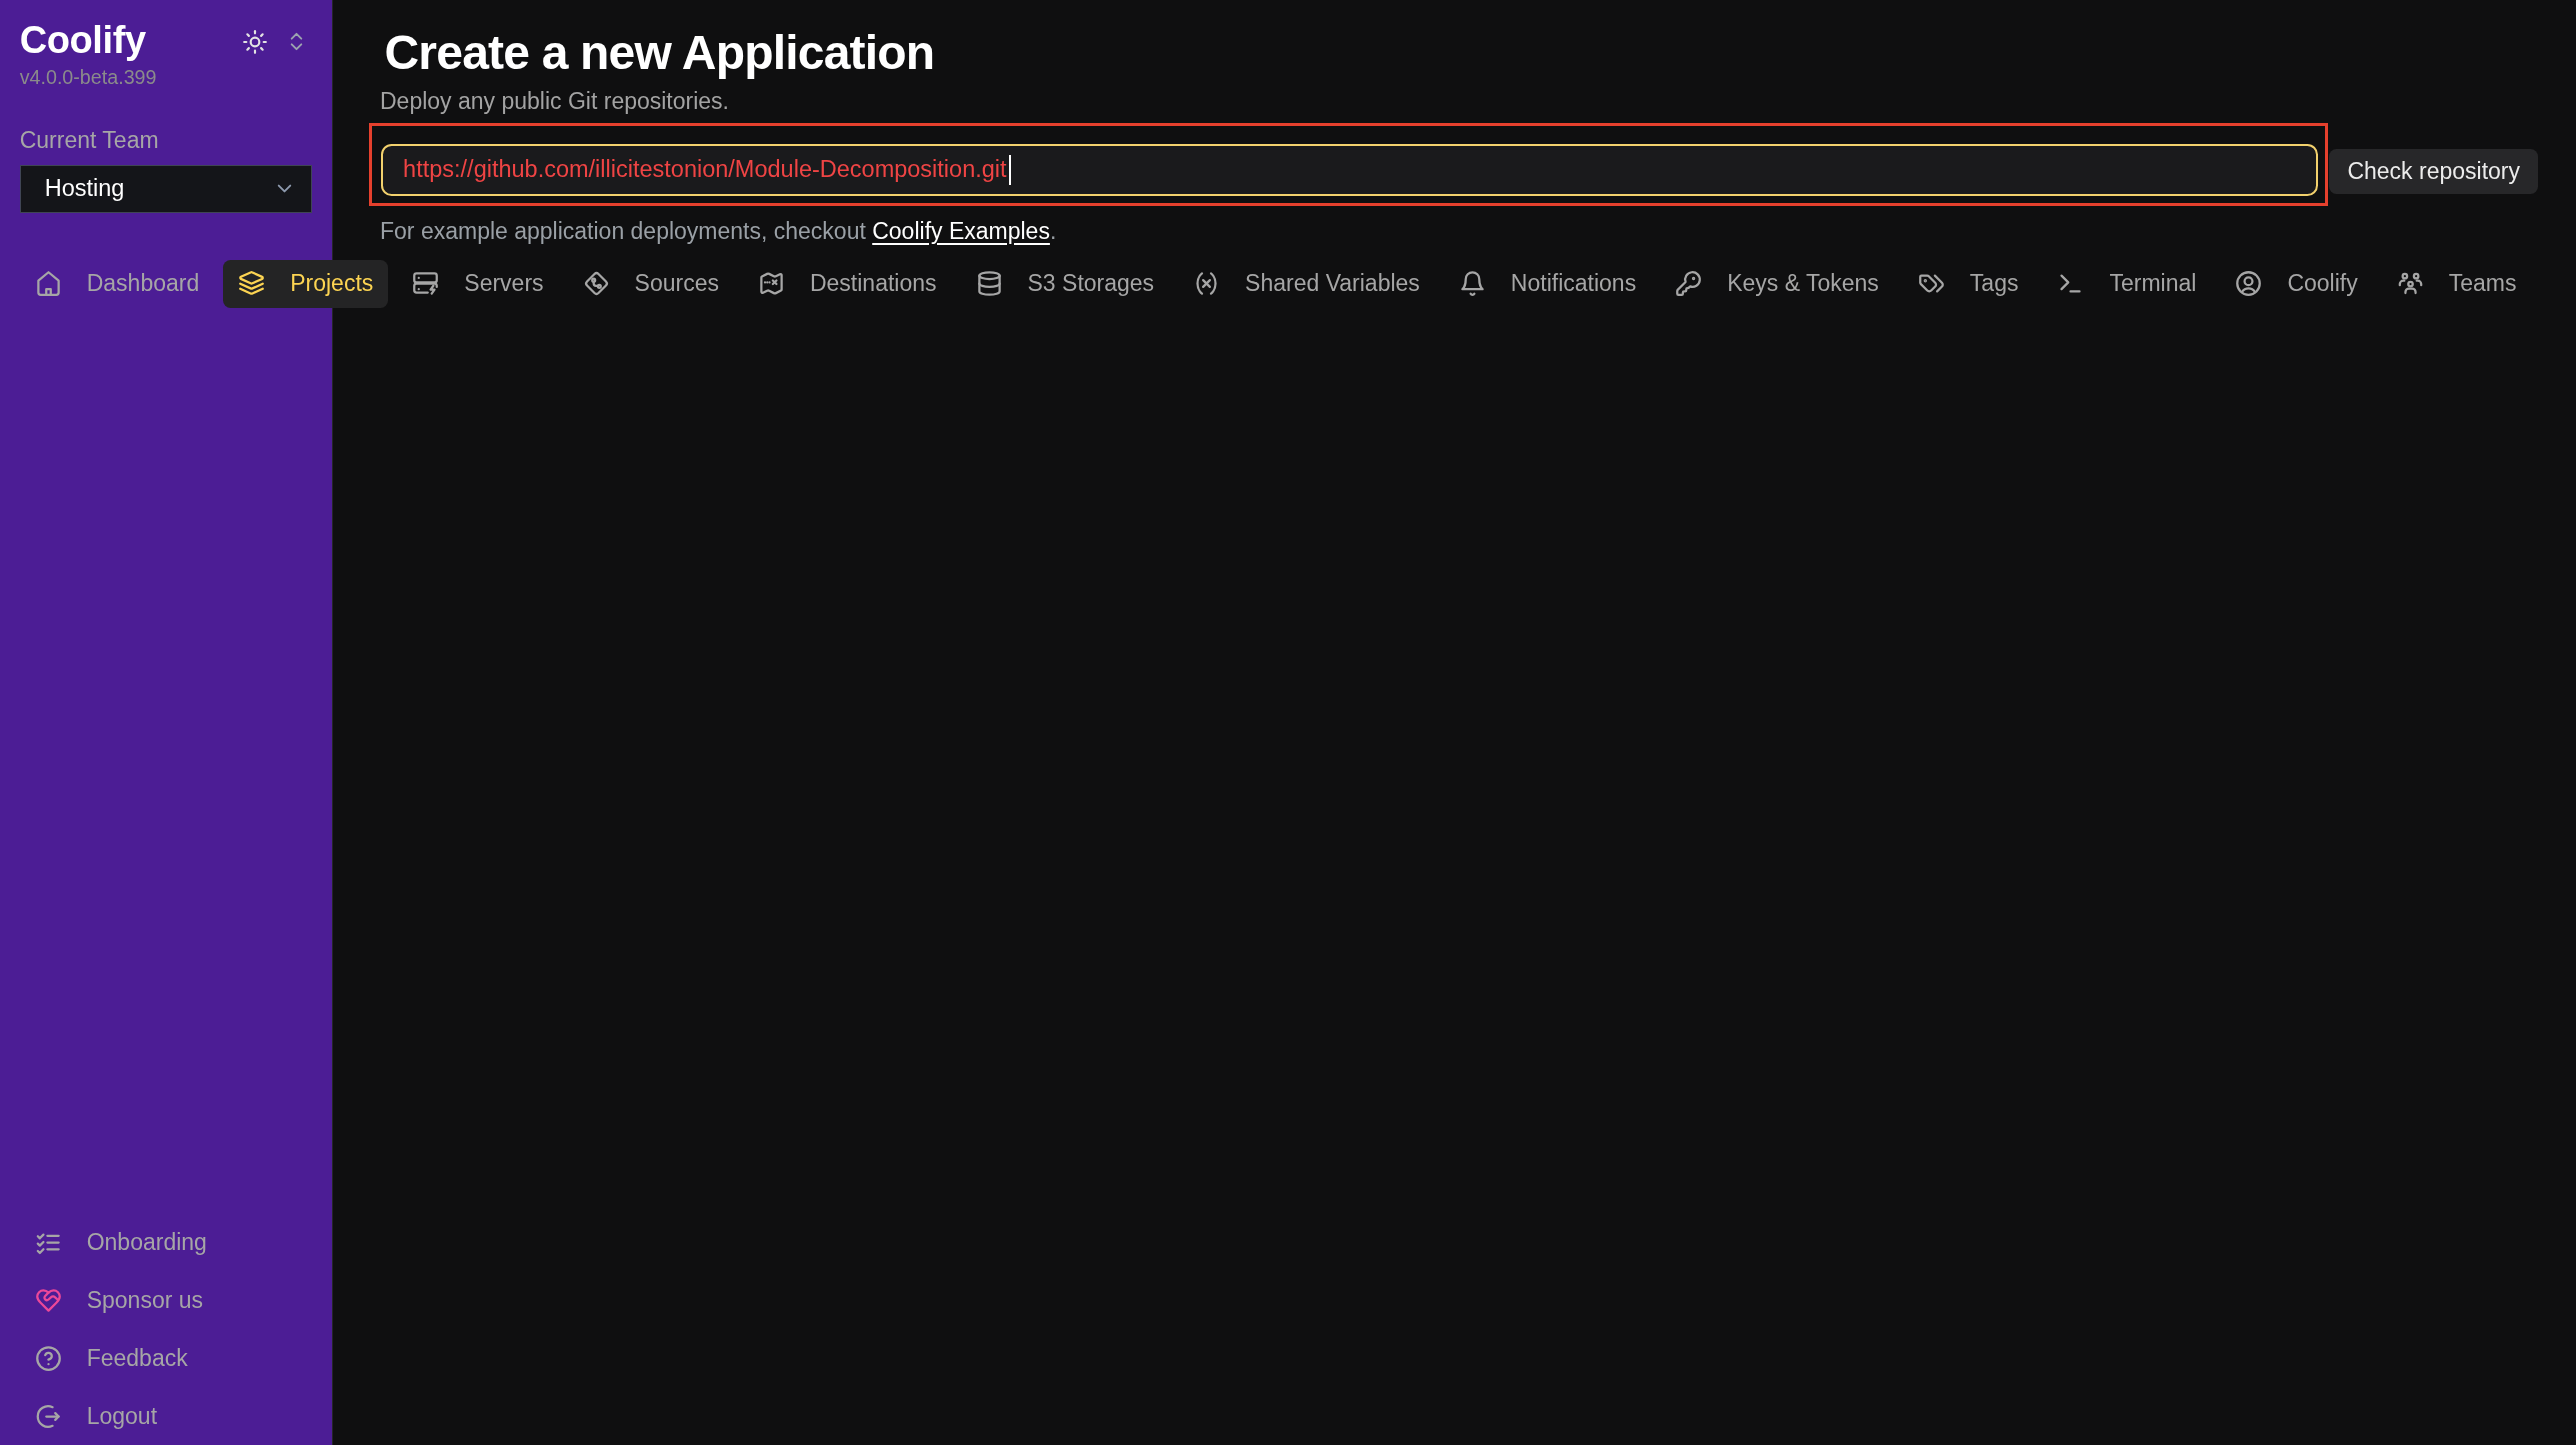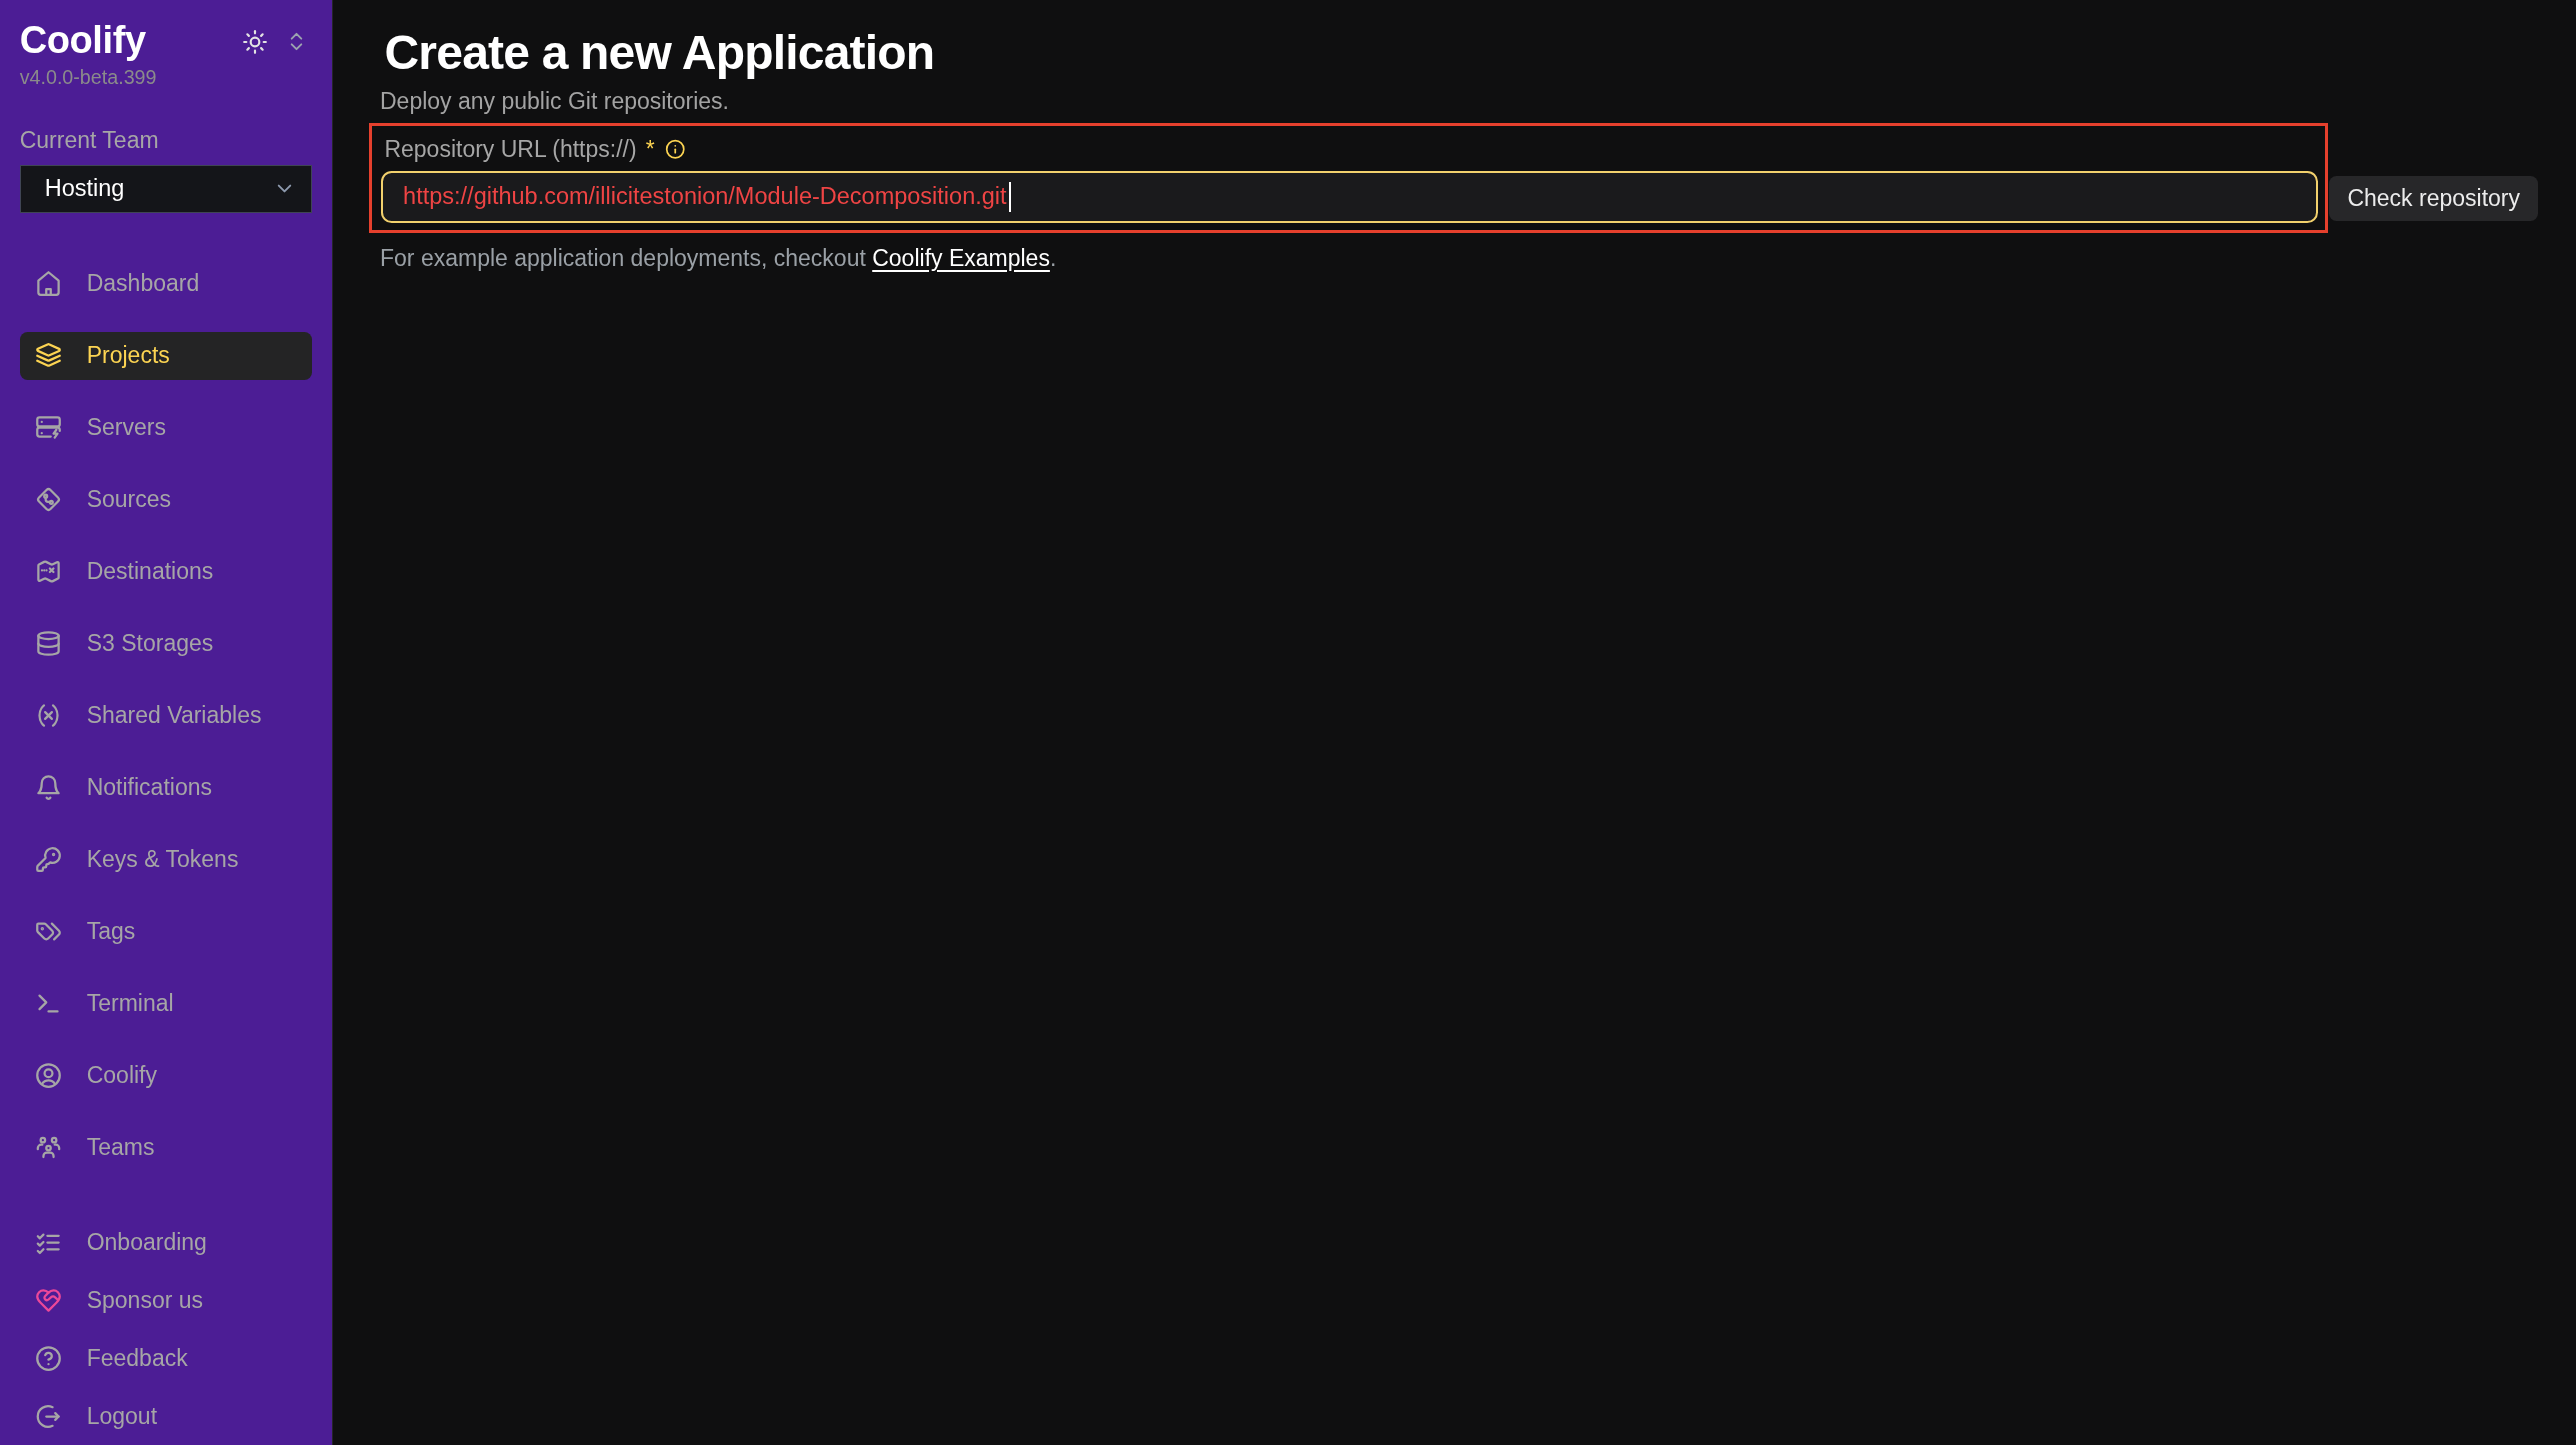--- a/index.html
+++ b/index.html
@@ -32,21 +32,21 @@
   .team-select {
     margin-top: 10.6px; height: 48px;
     border: 1.5px solid #3f4554; border-radius: 0;
     background: #141519;
     display: flex; align-items: center; justify-content: space-between;
     padding: 0 15px 0 24px;
     color: #ffffff; font-size: 23.5px; cursor: pointer;
   }
   .team-select .chev { color: #8d99ad; }
 
-  .nav { margin-top: 47px; display: flex; flex-direction: column; gap: 24px; }
+  .nav { margin-top: 47px; display: flex; flex-direction: row; gap: 9px; }
   .nav-bottom { margin-top: auto; display: flex; flex-direction: column; gap: 9.8px; }
   .nav-item {
     display: flex; align-items: center; gap: 25px;
     height: 48px; border-radius: 7.6px; padding: 0 15px;
     color: #a6a6a6; font-size: 23px; cursor: pointer; white-space: nowrap;
   }
   .nav-item svg { width: 27px; height: 27px; flex: none; }
   .nav-item.active { background: #242425; color: #fcd452; }
   .nav-item.sponsor svg { color: #ec4899; }
 
@@ -309,31 +309,20 @@
     </div>
   </nav>
 </aside>
 
 <main class="main">
   <h1 class="page-title">Create a new Application</h1>
   <p class="subtitle">Deploy any public Git repositories.</p>
 
   <div class="form-row">
     <div class="red-rect">
-      <div class="label-row">
-        <span>Repository URL (https://)</span>
-        <span class="asterisk">*</span>
-        <span class="info">
-          <svg width="20.5" height="20.5" viewBox="0 0 24 24" fill="none" stroke="currentColor" stroke-width="2" stroke-linecap="round" stroke-linejoin="round">
-              <circle cx="12" cy="12" r="10"></circle>
-              <path d="M12 16v-4"></path>
-              <path d="M12 8h.01"></path>
-            </svg>
-        </span>
-      </div>
       <div class="url-input" role="textbox">
         <span>https://github.com/illicitestonion/Module-Decomposition.git</span>
         <span class="caret"></span>
       </div>
     </div>
     <button class="check-btn">Check repository</button>
   </div>
 
   <p class="helper"><span>For example application deployments, checkout</span> <a>Coolify Examples</a><span>.</span></p>
 </main>

